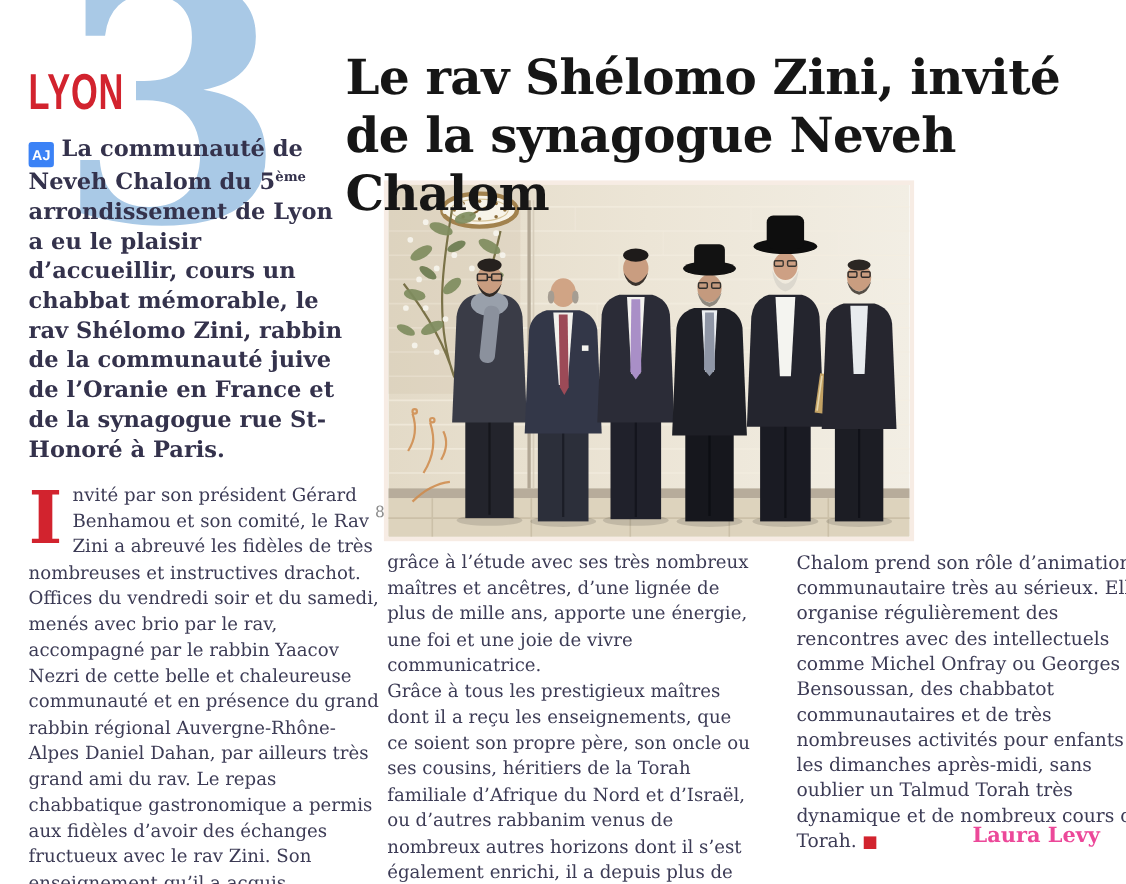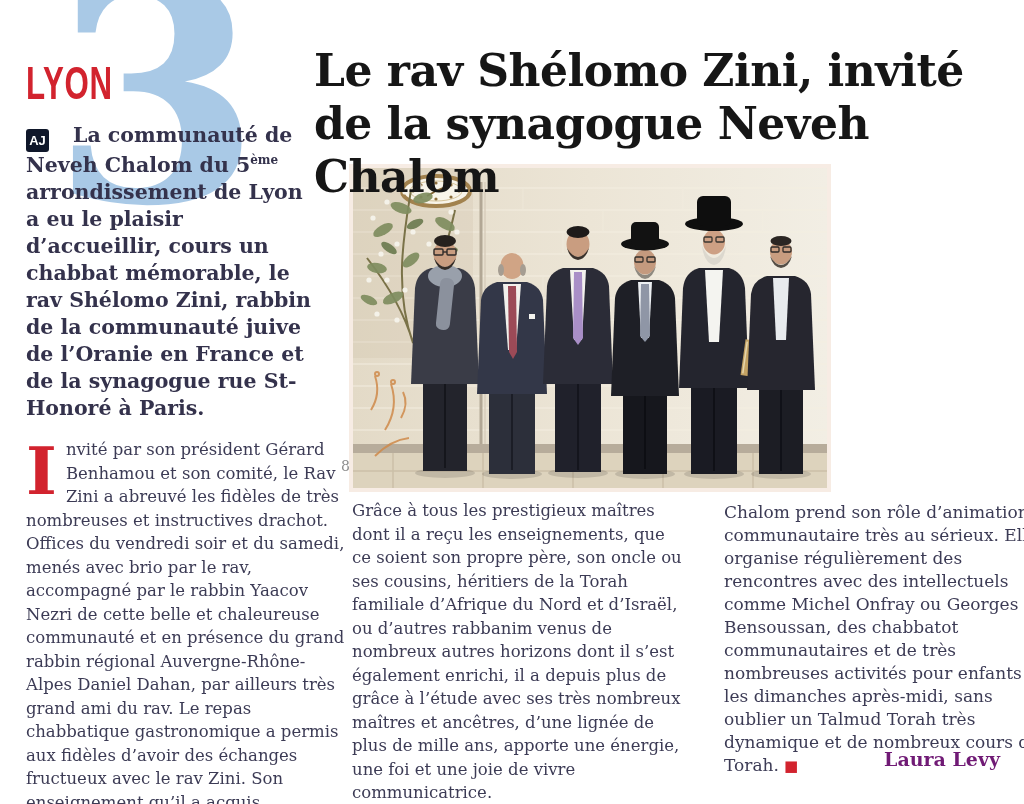--- a/index.html
+++ b/index.html
@@ -12,43 +12,43 @@
   .lyon{position:absolute;left:26px;top:60px;font-family:"Liberation Sans",sans-serif;
         font-weight:bold;font-size:46px;line-height:1;color:#d2232e;letter-spacing:1px;
         transform:scaleX(.68);transform-origin:left top;z-index:3;}
 
   .headline{position:absolute;left:314px;top:44px;width:715px;margin:0;
             font-family:"DejaVu Serif",serif;font-weight:bold;font-size:44px;line-height:53px;
             letter-spacing:-.5px;color:#161616;z-index:3;}
 
   .intro{position:absolute;left:26px;top:122px;width:296px;z-index:3;
          font-weight:bold;font-size:20.5px;line-height:27px;color:#34324c;}
-  .aj-badge{display:inline-block;width:23px;height:23px;background:#0f172a;color:#fff;
+  .aj-badge{display:inline-block;width:23px;height:23px;background:#3b82f6;color:#fff;
             font-family:"Liberation Sans",sans-serif;font-weight:bold;font-size:13px;
-            line-height:23px;text-align:center;border-radius:3px;margin-right:24px;
+            line-height:23px;text-align:center;border-radius:3px;margin-right:7px;
             vertical-align:-3px;}
   .intro sup{font-size:12px;line-height:0;}
 
   .photo{position:absolute;left:353px;top:168px;width:474px;height:320px;margin:0;
          box-shadow:0 0 0 4px #f7ece4;z-index:2;}
 
   .pagenum{position:absolute;left:341px;top:458px;font-size:14px;color:#8c8c8c;z-index:2;}
 
   .col{position:absolute;font-size:16.5px;line-height:23.5px;color:#3c3b55;z-index:3;}
   .col-left{left:26px;top:438px;width:322px;}
   .dropcap{float:left;color:#d2232e;font-weight:bold;font-size:66px;line-height:56px;
            margin:5px 9px 0 0;}
   .col-middle{left:352px;top:499px;width:336px;}
   .col-middle p{margin:0;}
   .col-right-narrow{left:845px;top:172px;width:168px;font-size:16px;line-height:20.5px;}
   .col-right-wide{left:724px;top:501px;width:327px;font-size:17px;line-height:23px;}
   .endmark{color:#d2232e;font-size:15px;margin-left:5px;}
 
   .byline{position:absolute;right:24px;top:748px;font-weight:bold;font-size:19px;
-          color:#701a75;z-index:3;}
+          color:#ec4899;z-index:3;}
 </style>
 </head>
 <body>
 
 <div class="page">
 
   <div class="big-three">3</div>
   <div class="lyon">LYON</div>
 
   <h1 class="headline">Le rav Shélomo Zini, invité de la synagogue Neveh Chalom</h1>
@@ -249,22 +249,22 @@
     </svg>
   </figure>
 
   <div class="pagenum">8</div>
 
   <div class="col col-left">
     <span class="dropcap">I</span><span>nvité par son président Gérard Benhamou et son comité, le Rav Zini a abreuvé les fidèles de très nombreuses et instructives drachot. Offices du vendredi soir et du samedi, menés avec brio par le rav, accompagné par le rabbin Yaacov Nezri de cette belle et chaleureuse communauté et en présence du grand rabbin régional Auvergne-Rhône-Alpes Daniel Dahan, par ailleurs très grand ami du rav. Le repas chabbatique gastronomique a permis aux fidèles d’avoir des échanges fructueux avec le rav Zini. Son enseignement qu’il a acquis</span>
   </div>
 
   <div class="col col-middle">
+    <p>grâce à l’étude avec ses très nombreux maîtres et ancêtres, d’une lignée de plus de mille ans, apporte une énergie, une foi et une joie de vivre communicatrice.</p>
     <p>Grâce à tous les prestigieux maîtres dont il a reçu les enseignements, que ce soient son propre père, son oncle ou ses cousins, héritiers de la Torah familiale d’Afrique du Nord et d’Israël, ou d’autres rabbanim venus de nombreux autres horizons dont il s’est également enrichi, il a depuis plus de</p>
-    <p>grâce à l’étude avec ses très nombreux maîtres et ancêtres, d’une lignée de plus de mille ans, apporte une énergie, une foi et une joie de vivre communicatrice.</p>
   </div>
 
 
   <div class="col col-right-wide">
     <span>Chalom prend son rôle d’animation communautaire très au sérieux. Elle organise régulièrement des rencontres avec des intellectuels comme Michel Onfray ou Georges Bensoussan, des chabbatot communautaires et de très nombreuses activités pour enfants les dimanches après-midi, sans oublier un Talmud Torah très dynamique et de nombreux cours de Torah.</span><span class="endmark">■</span>
   </div>
 
   <div class="byline">Laura Levy</div>
 
 </div>

